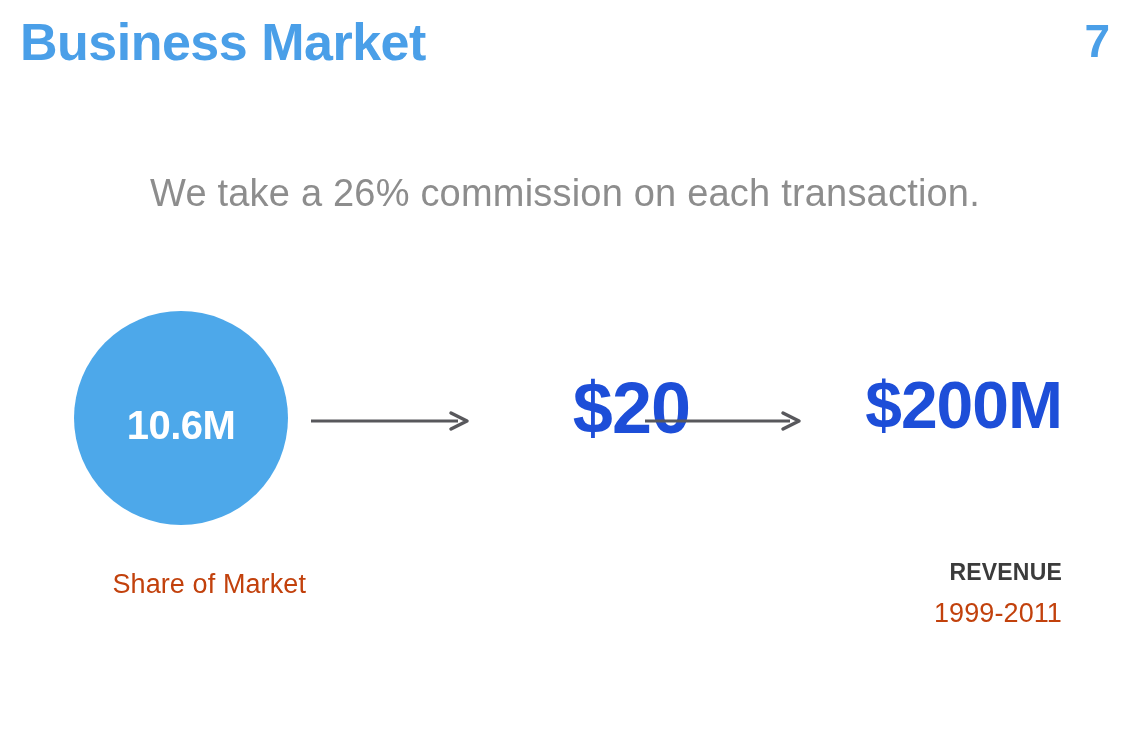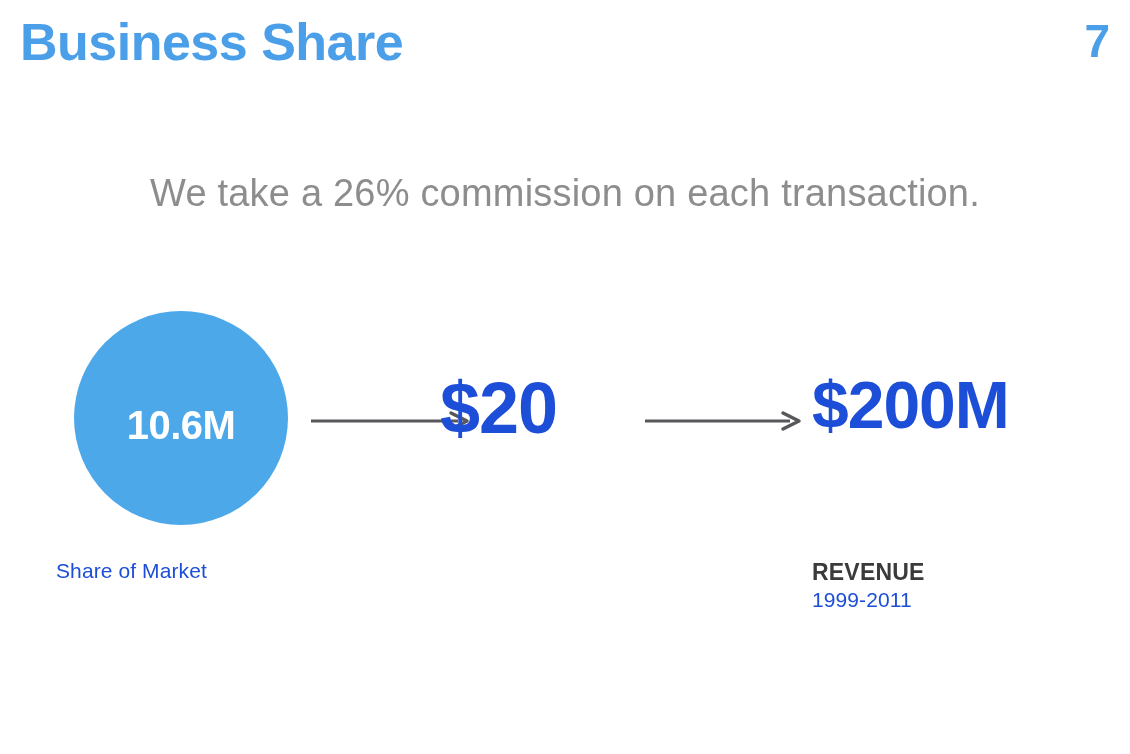--- a/index.html
+++ b/index.html
@@ -61,21 +61,21 @@
   .diagram {
     position: absolute;
     left: 0;
     top: 300px;
     width: 1130px;
     height: 360px;
   }
 
   .stage {
     position: absolute;
-    text-align: left;
+    text-align: right;
   }
 
   
   .stage-trips   { left: 56px;  top: 0px;   width: 250px; }
   .stage-fee     { left: 440px; top: 0px;   width: 250px; }
   .stage-revenue { left: 812px; top: 0px;   width: 250px; }
 
   .value-row {
     position: relative;
     height: 232px;
@@ -133,33 +133,34 @@
     top: 258px;
   }
   .caption-title {
     font-size: 23px;
     font-weight: bold;
     color: #3b3b3b;
     letter-spacing: 0.2px;
     line-height: 1.25;
   }
   .caption-sub {
-    font-size: 21px;
+    margin-top: 10px;
+    font-size: 27px;
     font-weight: normal;
-    color: #1d4ed8;
+    color: #c2410c;
     letter-spacing: 0.1px;
     line-height: 1.2;
   }
 </style>
 </head>
 <body>
 
 <div class="slide">
 
-  <div class="slide-title">Business Share</div>
+  <div class="slide-title">Business Market</div>
   <div class="page-number">7</div>
 
   <div class="subtitle">We take a 26% commission on each transaction.</div>
 
   <div class="diagram">
 
     <div class="stage stage-trips">
       <div class="value-row">
         <div class="circle">
           <span class="circle-value">10.6M</span>

